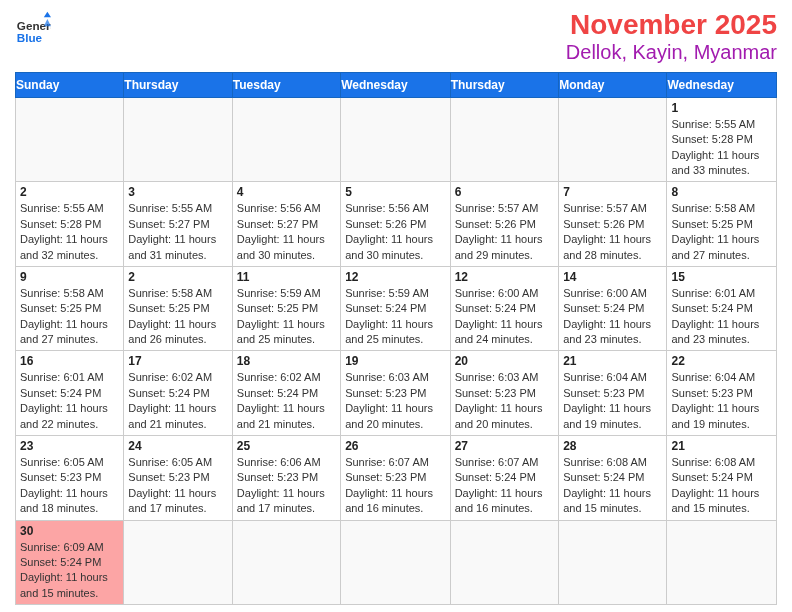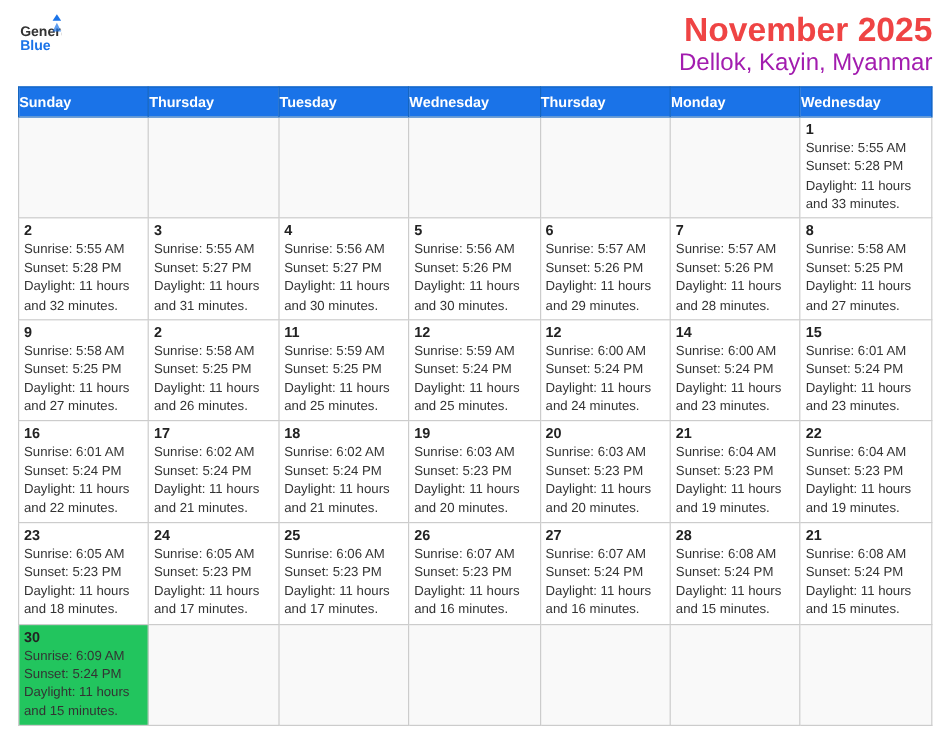--- a/index.html
+++ b/index.html
@@ -77,21 +77,21 @@
       color: #222;
       display: block;
       margin-bottom: 2px;
     }
     .day-info {
       font-size: 11px;
       line-height: 1.4;
       color: #333;
     }
     .last-row td {
-      background: #22c55e;
+      background: #fca5a5;
     }
   </style>
 </head>
 <body>
 
 <div class="page">
   <div class="header">
     <div class="logo">
       <svg class="logo-icon" viewBox="0 0 40 40">
         <text x="2" y="22" font-size="13" font-weight="bold" fill="#333">General</text>

